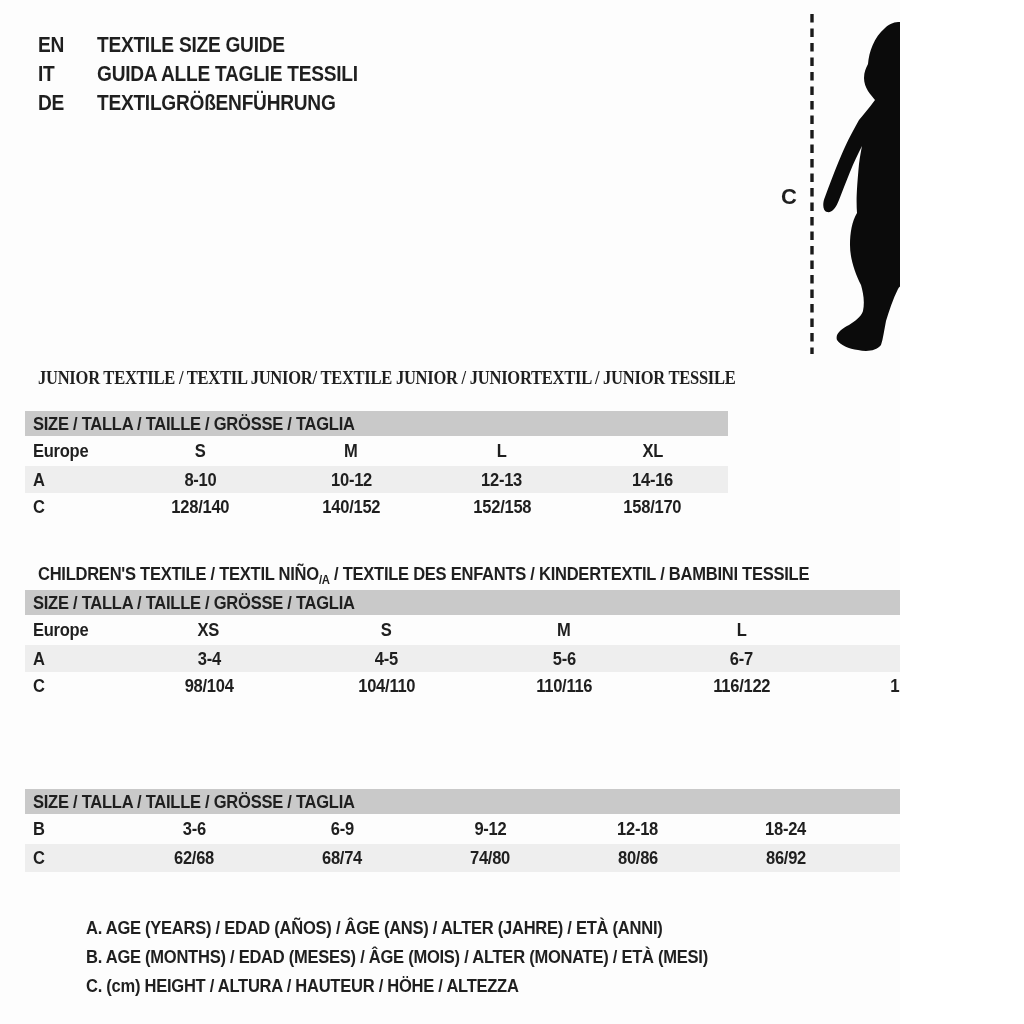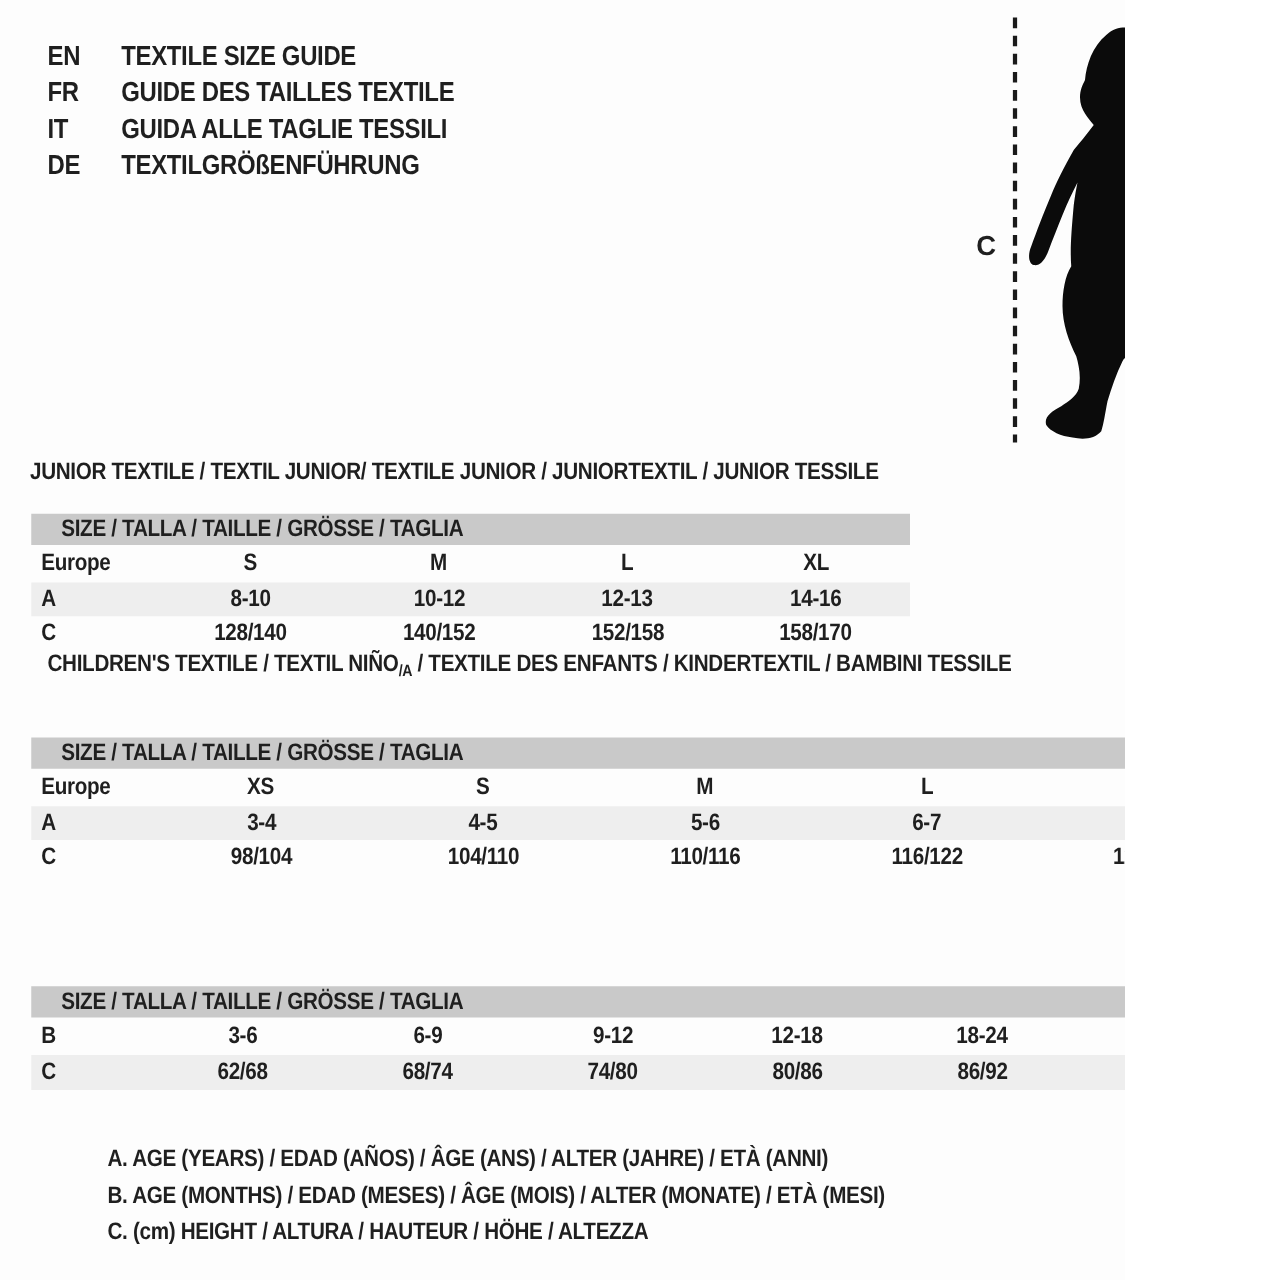--- a/index.html
+++ b/index.html
@@ -33,21 +33,21 @@
   .fig-label{position:absolute;left:7px;top:180px;font-size:22px;line-height:26px;}
 
   
   .sec-title{position:absolute;font-size:19px;line-height:24px;white-space:nowrap;}
   .sub-a{font-size:13px;vertical-align:-4px;}
 
   
   .tbl{position:absolute;left:25px;}
   .tbl-junior{width:703px;}
   .tbl-wide{width:983px;}
-  .t-head{height:25px;line-height:25px;background:var(--bar);padding-left:24px;font-size:19px;}
+  .t-head{height:25px;line-height:25px;background:var(--bar);padding-left:8px;font-size:19px;}
   .t-row{display:flex;align-items:center;font-size:19px;}
   .t-row.shaded{background:var(--shade);}
   .t-row.h30{height:30px;}
   .t-row.h27{height:27px;}
   .t-row.h28{height:28px;}
   .rl{width:100px;padding-left:8px;text-align:left;}
   .tbl-wide .rl{width:95px;}
   .dc{flex:1;text-align:center;}
 
   
@@ -56,24 +56,20 @@
 </style>
 </head>
 <body>
 
 <div class="page">
 
   <div class="lang-block">
     <div class="lang-row">
       <span class="lang-code"><span class="cx">EN</span></span>
       <span class="cx">TEXTILE SIZE GUIDE</span>
-    </div>
-    <div class="lang-row">
-      <span class="lang-code"><span class="cx">FR</span></span>
-      <span class="cx">GUIDE DES TAILLES TEXTILE</span>
     </div>
     <div class="lang-row">
       <span class="lang-code"><span class="cx">IT</span></span>
       <span class="cx">GUIDA ALLE TAGLIE TESSILI</span>
     </div>
     <div class="lang-row">
       <span class="lang-code"><span class="cx">DE</span></span>
       <span class="cx">TEXTILGRÖßENFÜHRUNG</span>
     </div>
   </div>
@@ -122,21 +118,21 @@
         C71,142 77,130 85,116
         C90,110 95,104 101,96
         C97,91 90,84 90,74
         C90,68 92,64 94,60
         C95,48 100,33 111,24
         C116,19 121,18 126,18 Z"></path>
     </svg>
     <span class="fig-label">C</span>
   </div>
 
-  <div class="sec-title" style="left:24px;top:366px;">
+  <div class="sec-title" style="left:38px;top:366px;font-family:Liberation Serif, serif;">
     <span class="cx">JUNIOR TEXTILE / TEXTIL JUNIOR/ TEXTILE JUNIOR / JUNIORTEXTIL / JUNIOR TESSILE</span>
   </div>
   <div class="tbl tbl-junior" style="top:411px;">
     <div class="t-head"><span class="cx">SIZE / TALLA / TAILLE / GRÖSSE / TAGLIA</span></div>
     <div class="t-row h30">
       <span class="rl"><span class="cx">Europe</span></span>
       <span class="dc"><span class="cxc">S</span></span>
       <span class="dc"><span class="cxc">M</span></span>
       <span class="dc"><span class="cxc">L</span></span>
       <span class="dc"><span class="cxc">XL</span></span>
@@ -150,21 +146,21 @@
     </div>
     <div class="t-row h28">
       <span class="rl"><span class="cx">C</span></span>
       <span class="dc"><span class="cxc">128/140</span></span>
       <span class="dc"><span class="cxc">140/152</span></span>
       <span class="dc"><span class="cxc">152/158</span></span>
       <span class="dc"><span class="cxc">158/170</span></span>
     </div>
   </div>
 
-  <div class="sec-title" style="left:38px;top:520px;">
+  <div class="sec-title" style="left:38px;top:562px;">
     <span class="cx"><span>CHILDREN'S TEXTILE / TEXTIL NIÑO</span><span class="sub-a">/A</span><span> / TEXTILE DES ENFANTS / KINDERTEXTIL / BAMBINI TESSILE</span></span>
   </div>
   <div class="tbl tbl-wide" style="top:590px;">
     <div class="t-head"><span class="cx">SIZE / TALLA / TAILLE / GRÖSSE / TAGLIA</span></div>
     <div class="t-row h30">
       <span class="rl"><span class="cx">Europe</span></span>
       <span class="dc"><span class="cxc">XS</span></span>
       <span class="dc"><span class="cxc">S</span></span>
       <span class="dc"><span class="cxc">M</span></span>
       <span class="dc"><span class="cxc">L</span></span>

